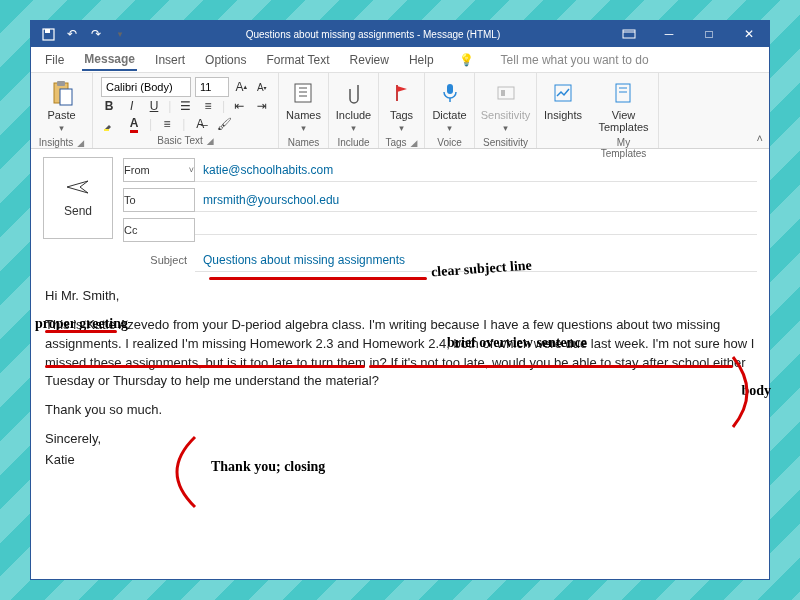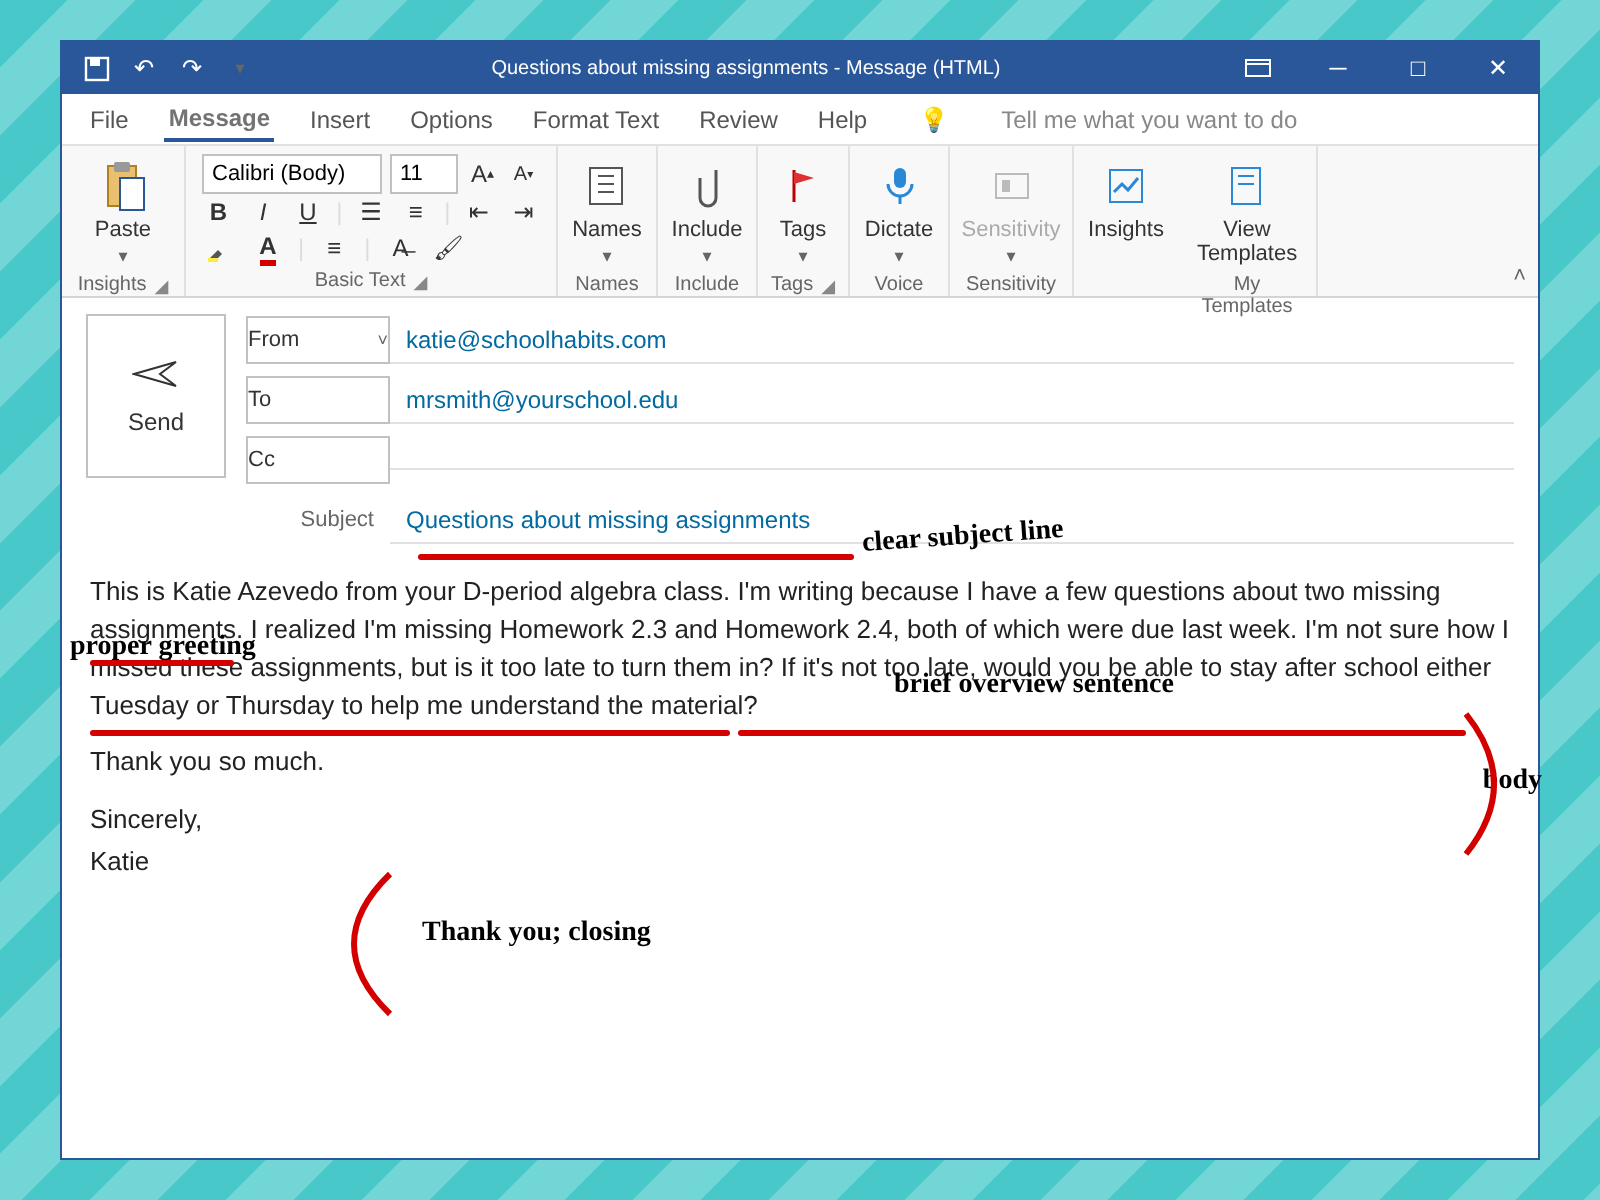--- a/index.html
+++ b/index.html
@@ -284,20 +284,21 @@
           <div class="fld-val"></div>
         </div>
         <div class="fieldrow">
           <div class="fld-lbl">Subject</div>
           <div class="fld-val">Questions about missing assignments</div>
         </div>
       </div>
     </div>
 
     <div class="body">
+      <p>Hi Mr. Smith,</p>
       <p>This is Katie Azevedo from your D-period algebra class. I'm writing because I have a few questions about two missing assignments. I realized I'm missing Homework 2.3 and Homework 2.4, both of which were due last week. I'm not sure how I missed these assignments, but is it too late to turn them in? If it's not too late, would you be able to stay after school either Tuesday or Thursday to help me understand the material?</p>
       <p>Thank you so much.</p>
       <p style="margin-bottom:2px;">Sincerely,</p>
       <p>Katie</p>
     </div>
   </div>
 
   <span class="ann" style="left:4px;top:276px;margin-top:19px;">proper greeting</span>
   <div class="underline-red" style="left:14px;top:309px;width:72px;"></div>
 

